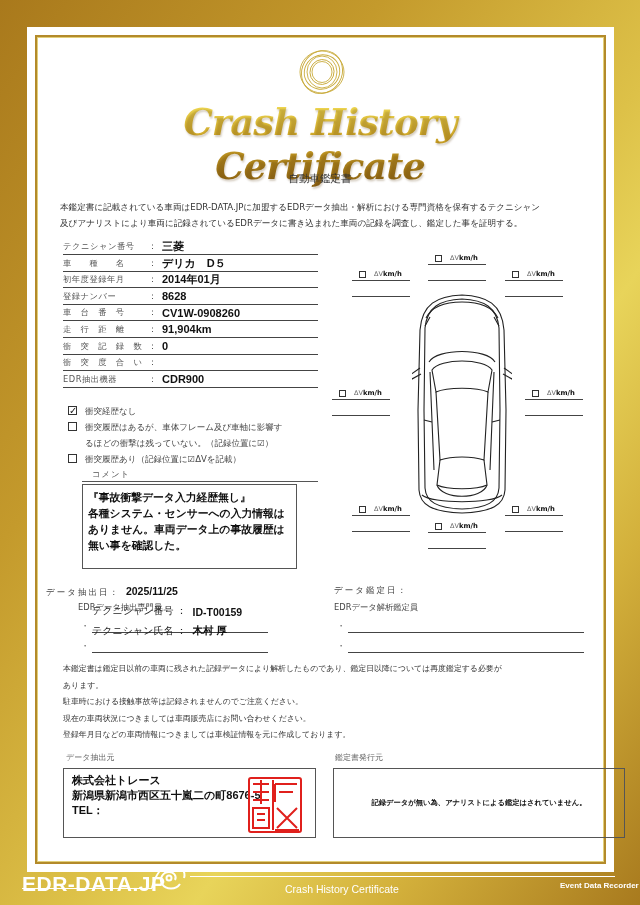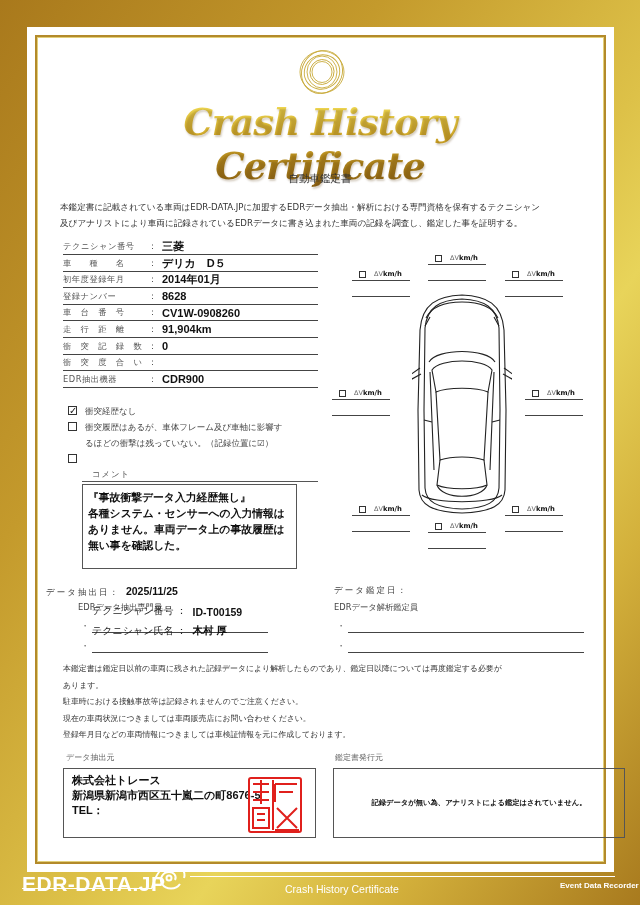--- a/index.html
+++ b/index.html
@@ -177,20 +177,21 @@
     <span class="cb checked"></span>
     <span>衝突経歴なし</span>
   </div>
   <div class="check-item">
     <span class="cb"></span>
     <span>衝突履歴はあるが、車体フレーム及び車軸に影響す</span>
   </div>
   <div class="check-indent">るほどの衝撃は残っていない。（記録位置に☑）</div>
   <div class="check-item">
     <span class="cb"></span>
+    <span>衝突履歴あり（記録位置に☑ΔVを記載）</span>
   </div>
 </div>
 
 <div class="abs comment-label">コメント</div>
 <div class="abs comment-rule"></div>
 <div class="abs comment-box">
   <div>『事故衝撃データ入力経歴無し』</div>
   <div>各種システム・センサーへの入力情報は</div>
   <div>ありません。車両データ上の事故履歴は</div>
   <div>無い事を確認した。</div>

